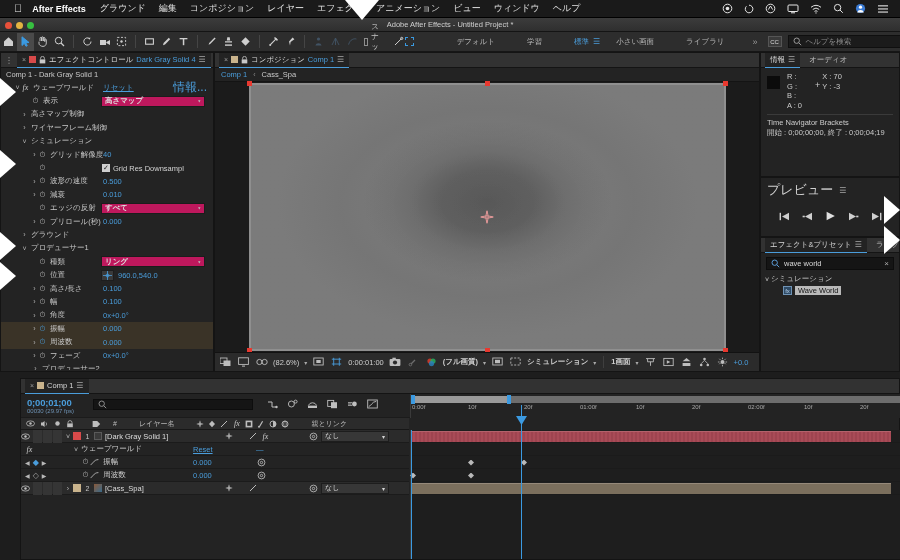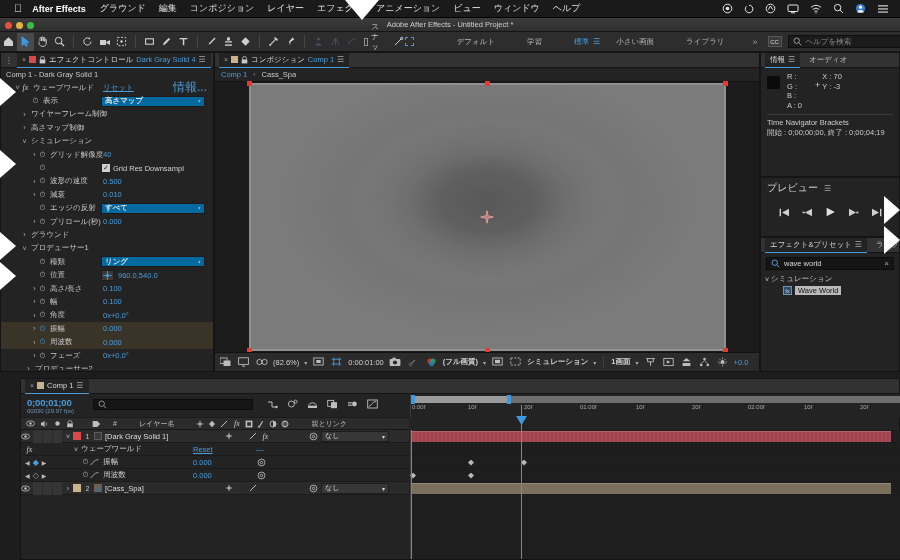--- a/index.html
+++ b/index.html
@@ -89,21 +89,21 @@
   .efxhead{ height:13px; padding:2px 0 0 5px; font-size:7.5px; color:#c9c9c9; background:#232323;}
   .efxbody{ background:#232323; height:calc(100% - 29px); overflow:hidden;}
   .erow{ height:13.4px; display:flex; align-items:center; font-size:7.5px; position:relative;}
   .erow.hl{ background:#3a3327;}
   .ename{ display:flex; align-items:center; color:#c9c9c9; white-space:nowrap;}
   .tw{ width:7px; text-align:center; color:#b2b2b2; font-size:7px; display:inline-block;}
   .stopw{ width:9px; color:#b9b9b9; font-size:7.5px; display:inline-block; text-align:center;}
   .fxi{ font-style:italic; font-family:"Liberation Serif",serif; color:#cbcbcb; font-size:8px; width:9px; text-align:center; display:inline-block;}
   .eval{ position:absolute; left:102px; color:#4a9ddb; font-size:7.5px;}
   .edrop{
-    position:absolute; left:100px; width:104px; height:11px; background:#0369a1;
+    position:absolute; left:100px; width:104px; height:11px; background:#be185d;
     border:1px solid #1c1c1c; display:flex; align-items:center;
     justify-content:space-between; padding:0 3px; font-size:7.5px; color:#ddd;font-family:Liberation Mono, monospace;
   }
   .edrop b{ font-weight:bold; font-size:7.5px;}
   .edrop .cv{ font-size:6px; color:#bbb;}
   .echk{ position:absolute; left:101px; display:flex; align-items:center; gap:3px;}
   .echk .b{ width:8px;height:8px;background:#cfcfcf;color:#222;font-size:7px;display:flex;align-items:center;justify-content:center;}
   .echk span{ font-size:7.5px; color:#d2d2d2;}
   .posval{ position:absolute; left:100px; display:flex; align-items:center; gap:4px;}
   .posval .anch{ width:13px;height:11px;background:#3a3a3a;border:1px solid #1d1d1d;display:flex;align-items:center;justify-content:center;}
@@ -156,21 +156,21 @@
   .swatchrow{ display:flex; gap:7px; align-items:flex-start;}
   .swatch{ width:13px; height:13px; background:#0b0b0b; margin-top:4px; border:0;}
   .chanlist{ font-size:7.5px; line-height:9.5px; color:#cbcbcb;}
   .xyblock{ display:flex; align-items:center; gap:2px; margin-left:6px;}
   .xyblock .pl{ font-size:9px; color:#cbcbcb; align-self:flex-end; margin-bottom:1px;}
   .xyblock .xy{ font-size:7.5px; line-height:9.5px; color:#cbcbcb;}
   .infonote{ border-top:1px solid #3a3a3a; margin-top:4px; padding-top:3px; font-size:7.5px; color:#cbcbcb; line-height:10px;}
 
   #prev{ left:760px; top:177px; width:140px; height:60px;}
   .prevhdr{ display:flex; align-items:center; gap:6px; padding:3px 0 0 6px;}
-  .prevhdr .lbl{ font-size:10px; color:#d0d0d0;}
+  .prevhdr .lbl{ font-size:13px; color:#d0d0d0;}
   .prevctl{ display:flex; align-items:center; justify-content:center; gap:12px; margin-top:12px; color:#cfcfcf;}
 
   #fxp{ left:760px; top:237px; width:140px; height:135px;}
   .fxsearch{
     margin:4px 5px; height:13px; background:#151515; border:1px solid #0d0d0d;
     display:flex; align-items:center; padding:0 4px; gap:4px;
   }
   .fxsearch .q{ flex:1; font-size:7.5px; color:#d8d8d8;}
   .fxsearch .xx{ font-size:8px; color:#aeaeae;}
   .fxtree{ padding-left:4px;}
@@ -506,26 +506,26 @@
         <span class="stopw">⏱</span>
         <span class="ename" style="margin-left:3px">表示</span>
         <span class="edrop">
             <b>高さマップ</b>
             <span class="cv">▾</span>
           </span>
       </div>
 
       <div class="erow" style="padding-left:20px;">
         <span class="tw">›</span>
+        <span class="ename" style="margin-left:3px">高さマップ制御</span>
+      </div>
+
+      <div class="erow" style="padding-left:20px;">
+        <span class="tw">›</span>
         <span class="ename" style="margin-left:3px">ワイヤーフレーム制御</span>
-      </div>
-
-      <div class="erow" style="padding-left:20px;">
-        <span class="tw">›</span>
-        <span class="ename" style="margin-left:3px">高さマップ制御</span>
       </div>
 
       <div class="erow" style="padding-left:20px;">
         <span class="tw">˅</span>
         <span class="ename" style="margin-left:3px">シミュレーション</span>
       </div>
 
       <div class="erow" style="padding-left:30px;">
         <span class="tw">›</span>
         <span class="stopw">⏱</span>
@@ -639,21 +639,21 @@
         <span class="eval">0.000</span>
       </div>
 
       <div class="erow" style="padding-left:30px;">
         <span class="tw">›</span>
         <span class="stopw">⏱</span>
         <span class="ename" style="margin-left:3px">フェーズ</span>
         <span class="eval">0x+0.0°</span>
       </div>
 
-      <div class="erow" style="padding-left:24px;">
+      <div class="erow" style="padding-left:31px;">
         <span class="tw">›</span>
         <span class="ename" style="margin-left:3px">プロデューサー2</span>
       </div>
     </div>
   </div>
 
   <div class="panel" id="comp">
     <div class="ptabbar">
       <div class="ptab active">
         <span class="x">×</span>

